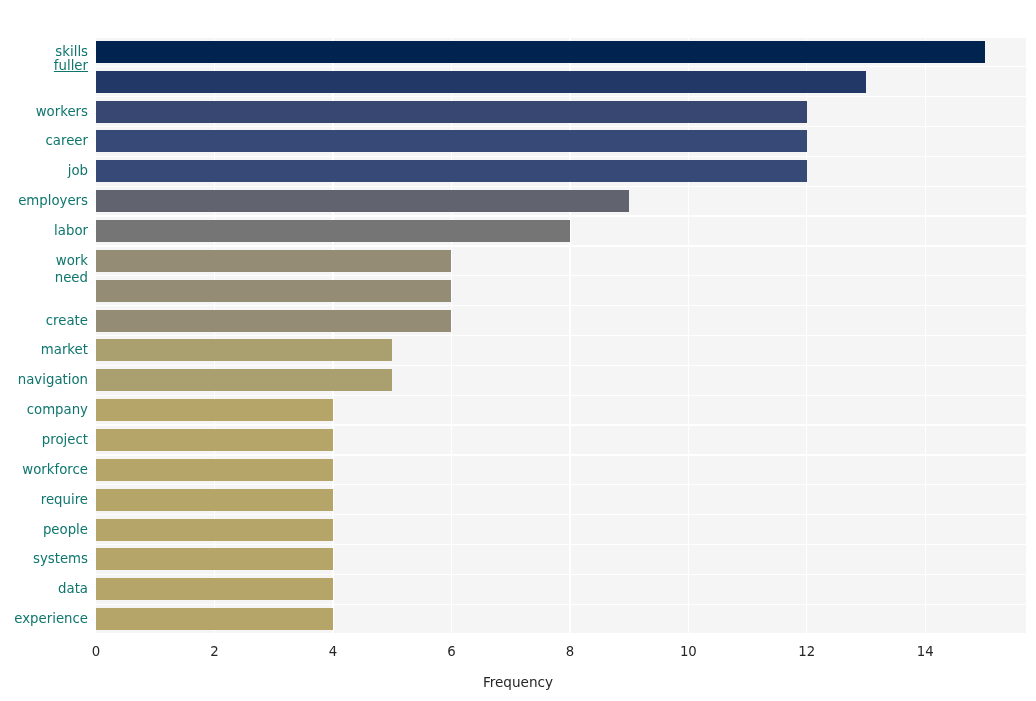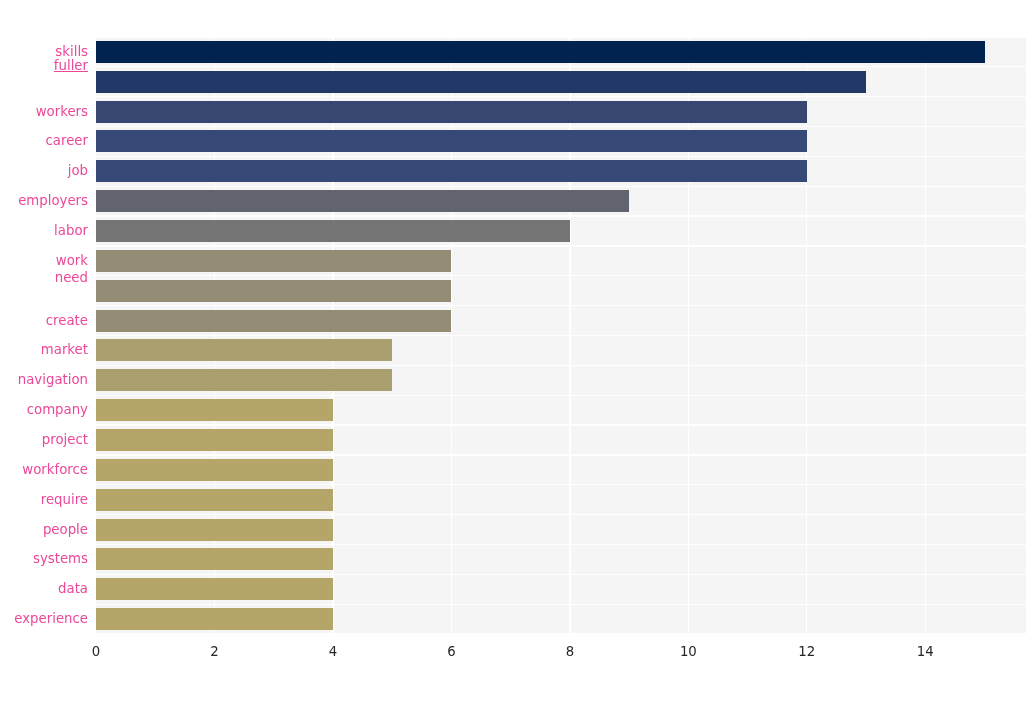--- a/index.html
+++ b/index.html
@@ -64,21 +64,21 @@
     top: 37px;
     width: 88px;
     height: 597px;
   }
   .ytick-label {
     position: absolute;
     right: 0;
     width: 88px;
     text-align: right;
     font-size: 13.3px;
-    color: #ec4899;
+    color: #0f766e;
     line-height: 1;
   }
   #xlabels {
     position: absolute;
     left: 0;
     top: 634px;
     width: 1036px;
     height: 30px;
   }
   .xtick-label {
@@ -184,14 +184,15 @@
       <div class="xtick-label" style="left: 96px;">0</div>
       <div class="xtick-label" style="left: 214.471px;">2</div>
       <div class="xtick-label" style="left: 332.943px;">4</div>
       <div class="xtick-label" style="left: 451.414px;">6</div>
       <div class="xtick-label" style="left: 569.885px;">8</div>
       <div class="xtick-label" style="left: 688.357px; text-align: center;">10</div>
       <div class="xtick-label" style="left: 806.828px;">12</div>
       <div class="xtick-label" style="left: 925.299px;">14</div>
     </div>
 
+  <div id="xaxis-title">Frequency</div>
 
 </div>
 
 </body></html>

